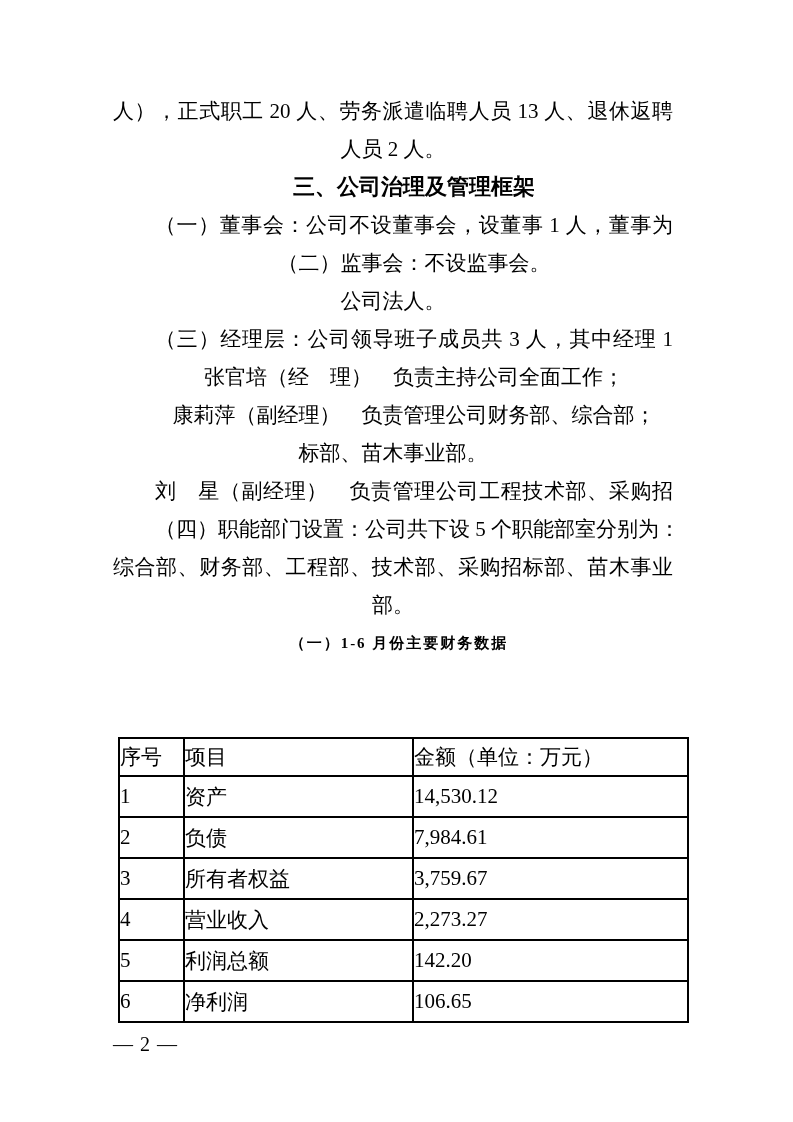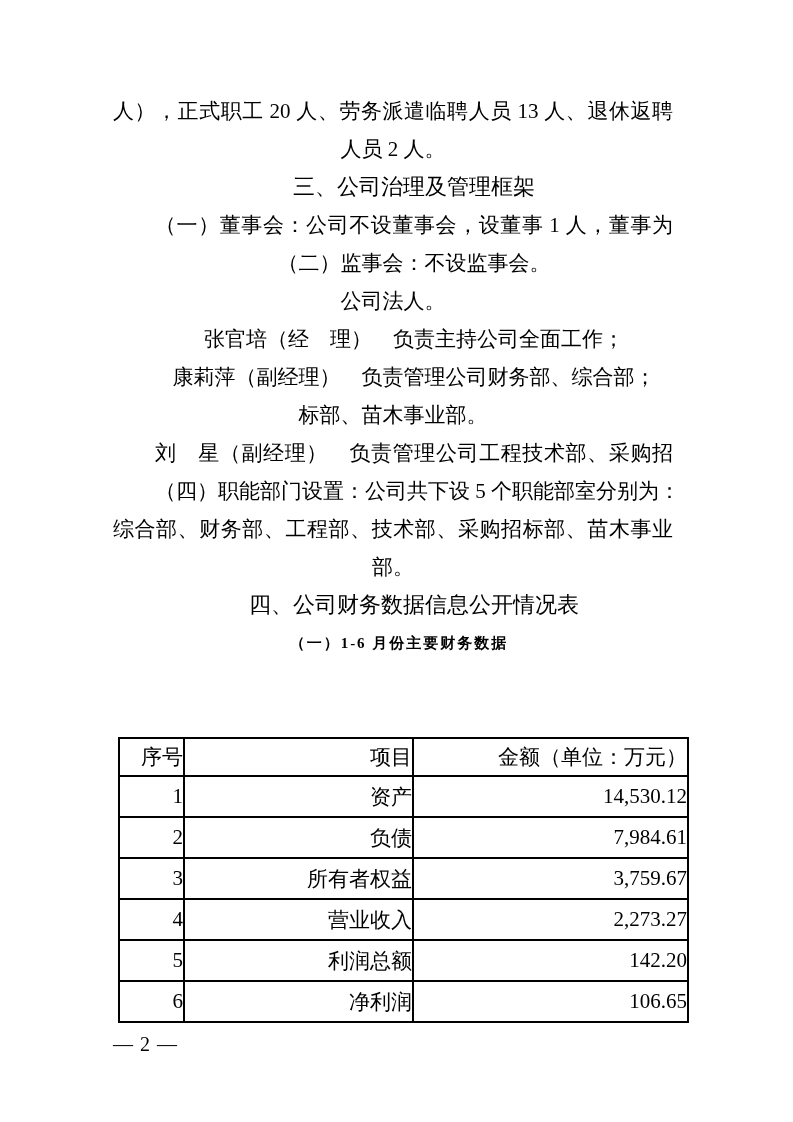--- a/index.html
+++ b/index.html
@@ -30,41 +30,41 @@
   }
   .fill {
     text-align: justify;
     text-align-last: justify;
   }
   .indent {
     text-indent: 42px;
   }
   .heading {
     font-family: "Liberation Sans", "DejaVu Sans", sans-serif;
-    font-weight: 400;
+    font-weight: 700;
     font-size: 22px;
   }
   .subheading {
     font-weight: 700;
     font-size: 15px;
     text-indent: 12px;
     letter-spacing: 2px;
   }
   table.fin-table {
     position: absolute;
     left: 118px;
     top: 737px;
     width: 569px;
     border-collapse: collapse;
     table-layout: fixed;
     font-size: 21px;
   }
   table.fin-table td, table.fin-table th {
     border: 2px solid #000000;
-    text-align: right;
+    text-align: left;
     vertical-align: middle;
     font-weight: normal;
     padding: 0;
     overflow: hidden;
   }
   table.fin-table thead tr { height: 38px; }
   table.fin-table tbody tr { height: 41px; }
   .col-no   { width: 65px; }
   .col-item { width: 229px; }
   .col-amt  { width: 275px; }
@@ -82,28 +82,28 @@
 
 <div class="page">
 
   <div class="content">
     <div class="line fill">人），正式职工 20 人、劳务派遣临聘人员 13 人、退休返聘</div>
     <div class="line">人员 2 人。</div>
     <div class="line heading indent">三、公司治理及管理框架</div>
     <div class="line indent fill">（一）董事会：公司不设董事会，设董事 1 人，董事为</div>
     <div class="line indent">（二）监事会：不设监事会。</div>
     <div class="line">公司法人。</div>
+    <div class="line indent fill">（三）经理层：公司领导班子成员共 3 人，其中经理 1</div>
     <div class="line indent">张官培（经　理）　负责主持公司全面工作；</div>
     <div class="line indent">康莉萍（副经理）　负责管理公司财务部、综合部；</div>
     <div class="line">标部、苗木事业部。</div>
     <div class="line indent fill">刘　星（副经理）　负责管理公司工程技术部、采购招</div>
     <div class="line indent fill">（四）职能部门设置：公司共下设 5 个职能部室分别为：</div>
     <div class="line fill">综合部、财务部、工程部、技术部、采购招标部、苗木事业</div>
     <div class="line">部。</div>
-    <div class="line heading indent">四、公司财务数据信息公开情况表</div>
     <div class="line subheading">（一）1-6 月份主要财务数据</div>
   </div>
 
   <table class="fin-table">
     <colgroup>
       <col class="col-no">
       <col class="col-item">
       <col class="col-amt">
     </colgroup>
     <thead>

